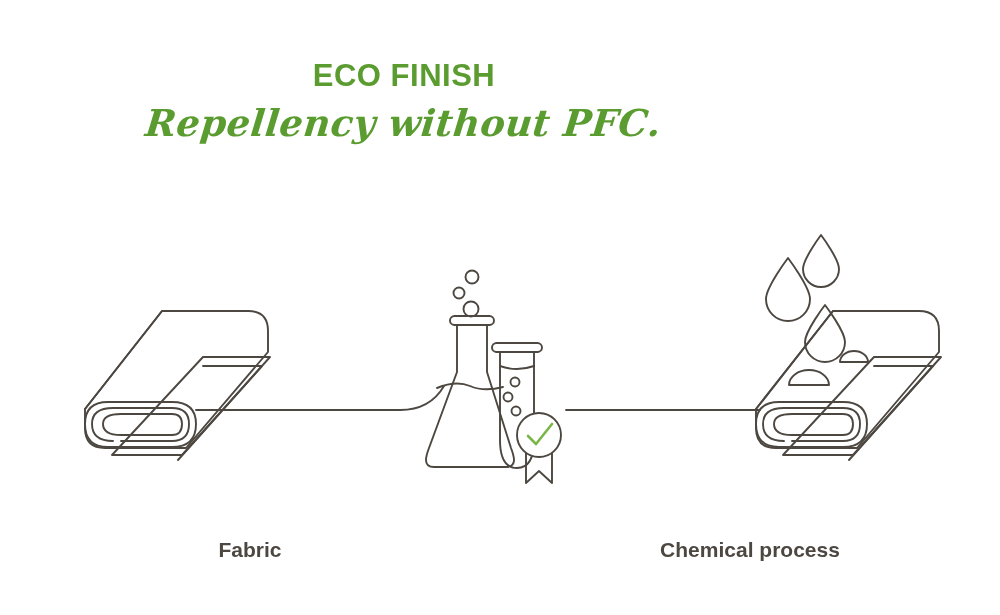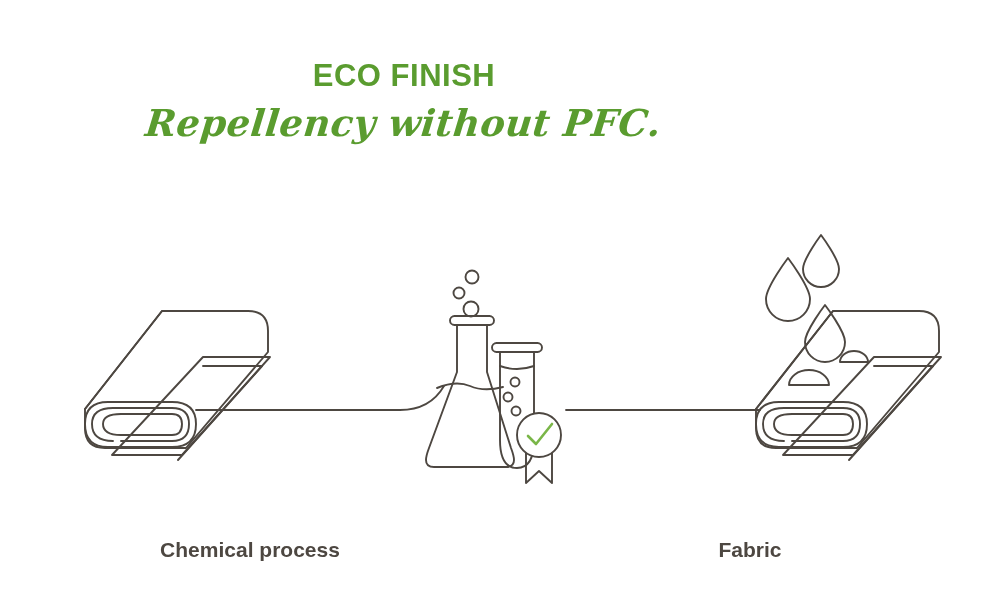--- a/index.html
+++ b/index.html
@@ -207,17 +207,17 @@
                    L843 414 Q853 414 853 424 Q853 435 843 435 Z" stroke-width="1.9"></path>
 
           <path d="M756 409 L833 311" stroke-width="1.9"></path>
         </g>
 
       </g>
     </svg>
   </div>
 
   <div class="captions">
+    <div class="caption">Fabric</div>
     <div class="caption">Chemical process</div>
-    <div class="caption">Fabric</div>
   </div>
 
 </div>
 
 </body></html>

